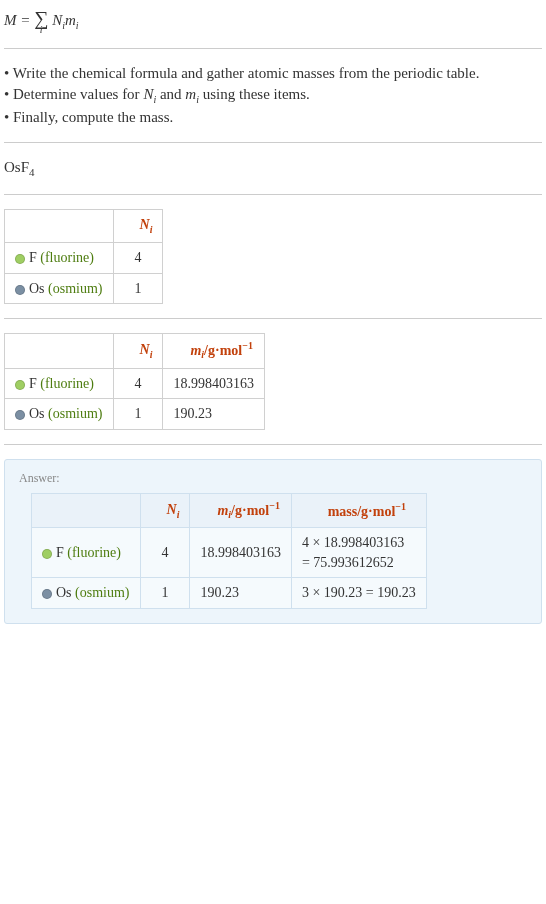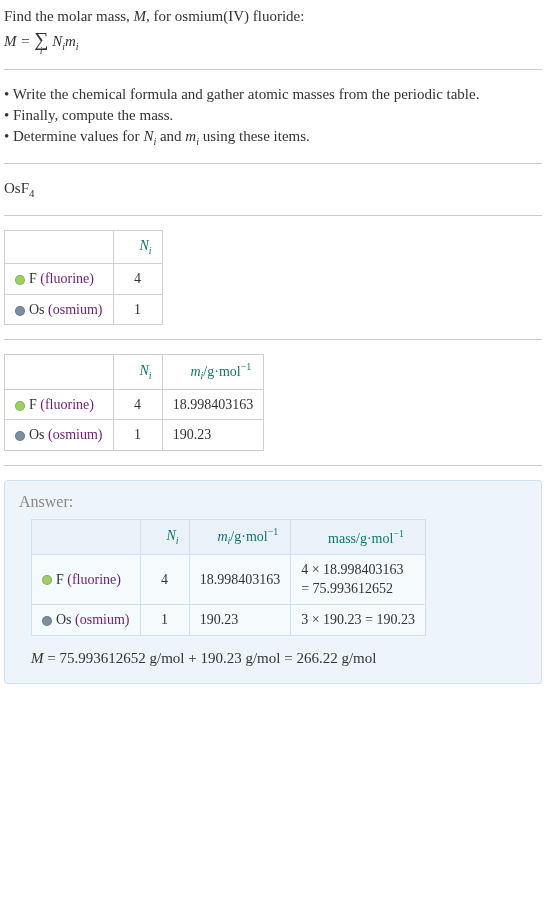--- a/index.html
+++ b/index.html
@@ -30,48 +30,48 @@
       border-collapse: collapse;
       margin-top: 6px;
     }
     th, td {
       border: 1px solid #d0d0d0;
       padding: 5px 10px;
       font-size: 14px;
       text-align: left;
     }
     th {
-      font-weight: normal;
+      font-weight: bold;
       font-style: italic;
-      color: #0f766e;
+      color: #c2410c;
       padding-left: 26px;
     }
     td.center, th.center { text-align: center; }
     .dot {
       display: inline-block;
       width: 10px;
       height: 10px;
       border-radius: 50%;
       margin-right: 4px;
       vertical-align: middle;
       border: 1px solid rgba(0,0,0,0.15);
     }
     .dot.f { background: #9fce63; }
     .dot.os { background: #7b8fa3; }
-    .elem-label { color: #701a75; }
+    .elem-label { color: #4d7c0f; }
     .answer-box {
       background: #edf5fb;
       border: 1px solid #cfe0ee;
       border-radius: 3px;
       padding: 10px 14px 14px 14px;
       margin-top: 4px;
     }
     .answer-label {
       color: #888;
-      font-size: 16px;
+      font-size: 12px;
       margin-bottom: 6px;
     }
     .answer-box table th, .answer-box table td {
       border: 1px solid #cfe0ee;
       background: #f5fafd;
     }
     .answer-box table th { background: #eaf2f9; }
     .final-line {
       font-style: italic;
       margin-top: 12px;
@@ -82,38 +82,35 @@
       flex-direction:column;
       align-items:center;
       vertical-align: middle;
       line-height: 0.8;
     }
   </style>
 </head>
 <body>
 
 <div class="section">
-  <div>
-    <span>Find the molar mass, </span><i>M</i><span>, for osmium(IV) fluoride:</span>
-  </div>
   <div class="formula-line">
     <span>M</span><span> = </span><span class="inline-sigma">
         <span class="sigma">∑</span>
         <span style="font-size:10px;font-style:italic;">i</span>
       </span>
     <span><span>N</span><span class="sub-i">i</span></span><span><span>m</span><span class="sub-i">i</span></span>
   </div>
 </div>
 
 <div class="section">
   <div>• Write the chemical formula and gather atomic masses from the periodic table.</div>
-  <div>• Finally, compute the mass.</div>
   <div>
     <span>• Determine values for </span><i>N<span class="sub-i">i</span></i><span> and </span><i>m<span class="sub-i">i</span></i><span> using these items.</span>
   </div>
+  <div>• Finally, compute the mass.</div>
 </div>
 
 <div class="section">
   <div style="margin-top:2px;">
     <span>OsF</span><span class="sub">4</span>
   </div>
 </div>
 
 <div class="section">
   <table>
@@ -178,17 +175,14 @@
         </td>
       </tr>
       <tr>
         <td><span class="dot os"></span><span>Os</span><span class="elem-label"> (osmium)</span></td>
         <td class="center">1</td>
         <td>190.23</td>
         <td>3 × 190.23 = 190.23</td>
       </tr>
     </tbody>
       </table>
-    <div class="final-line">
-      <span>M</span><span style="font-style:normal"> = 75.993612652 g/mol + 190.23 g/mol = 266.22 g/mol</span>
-    </div>
   </div>
 </div>
 
 </body></html>

